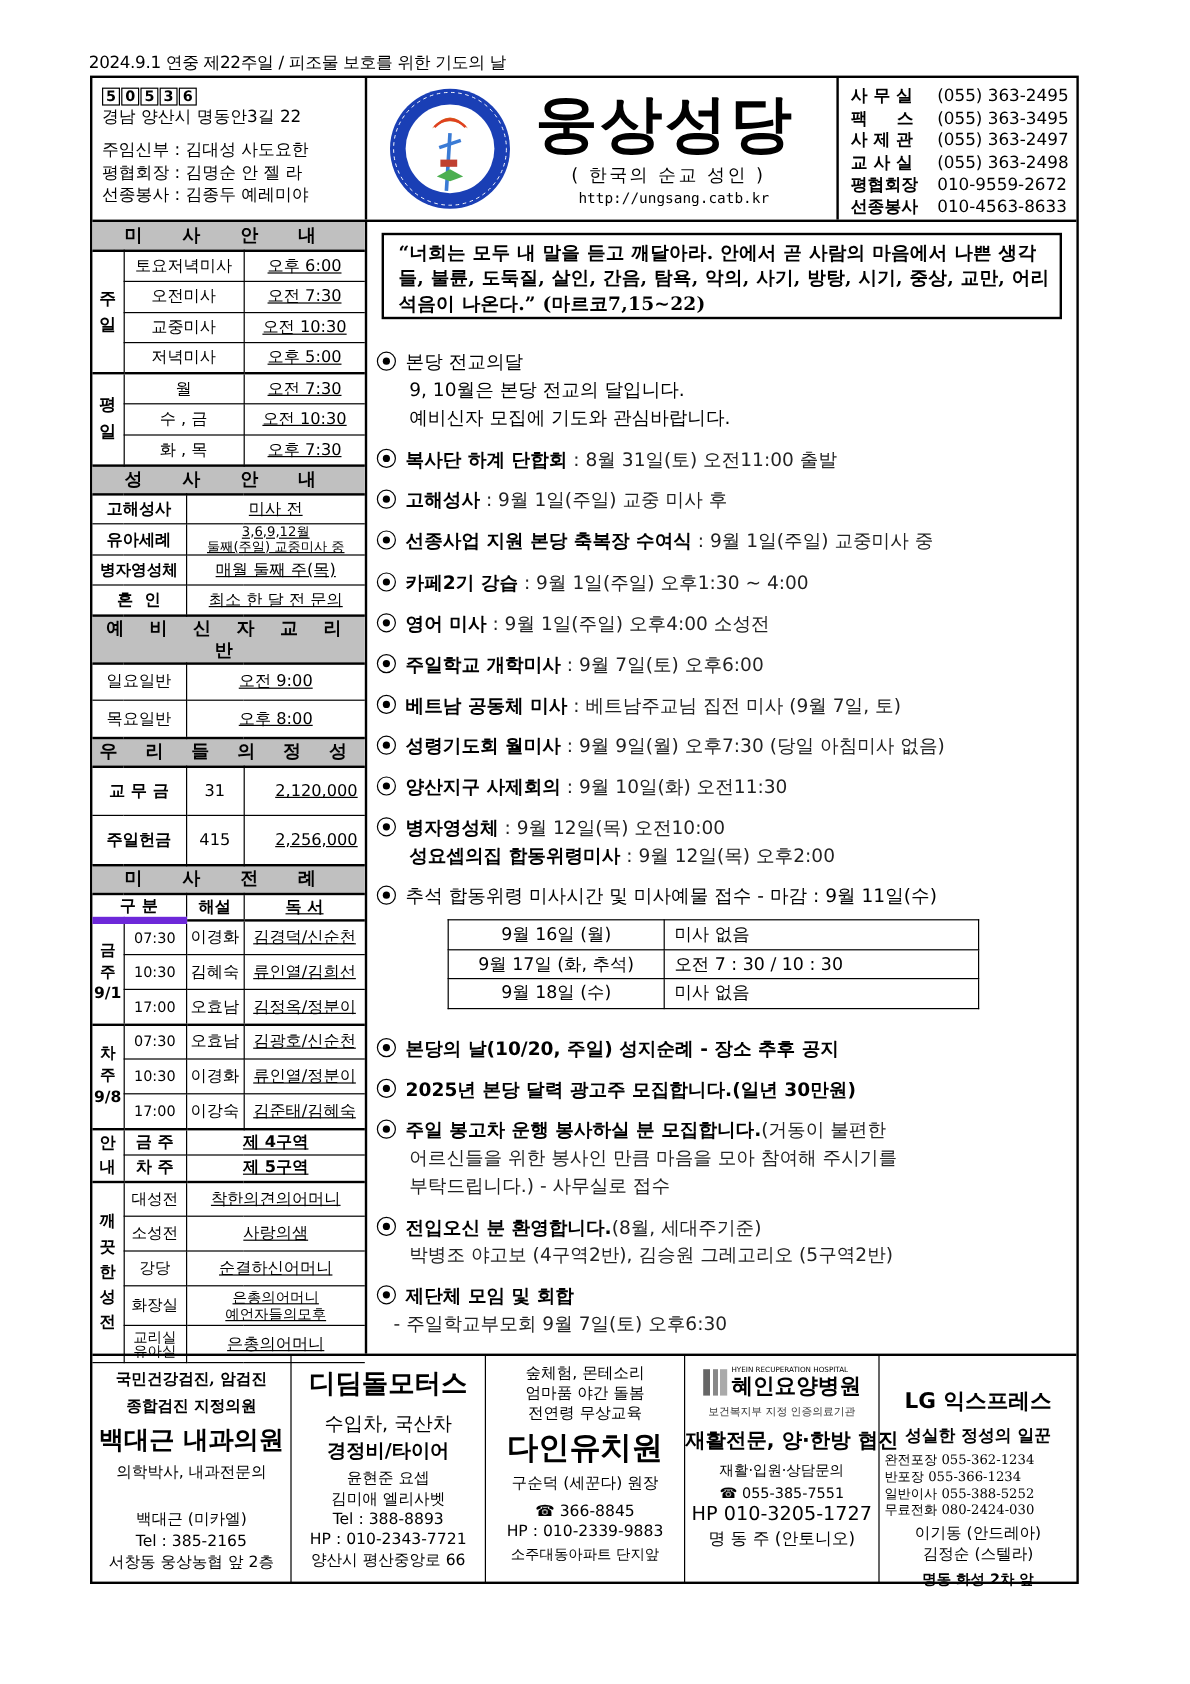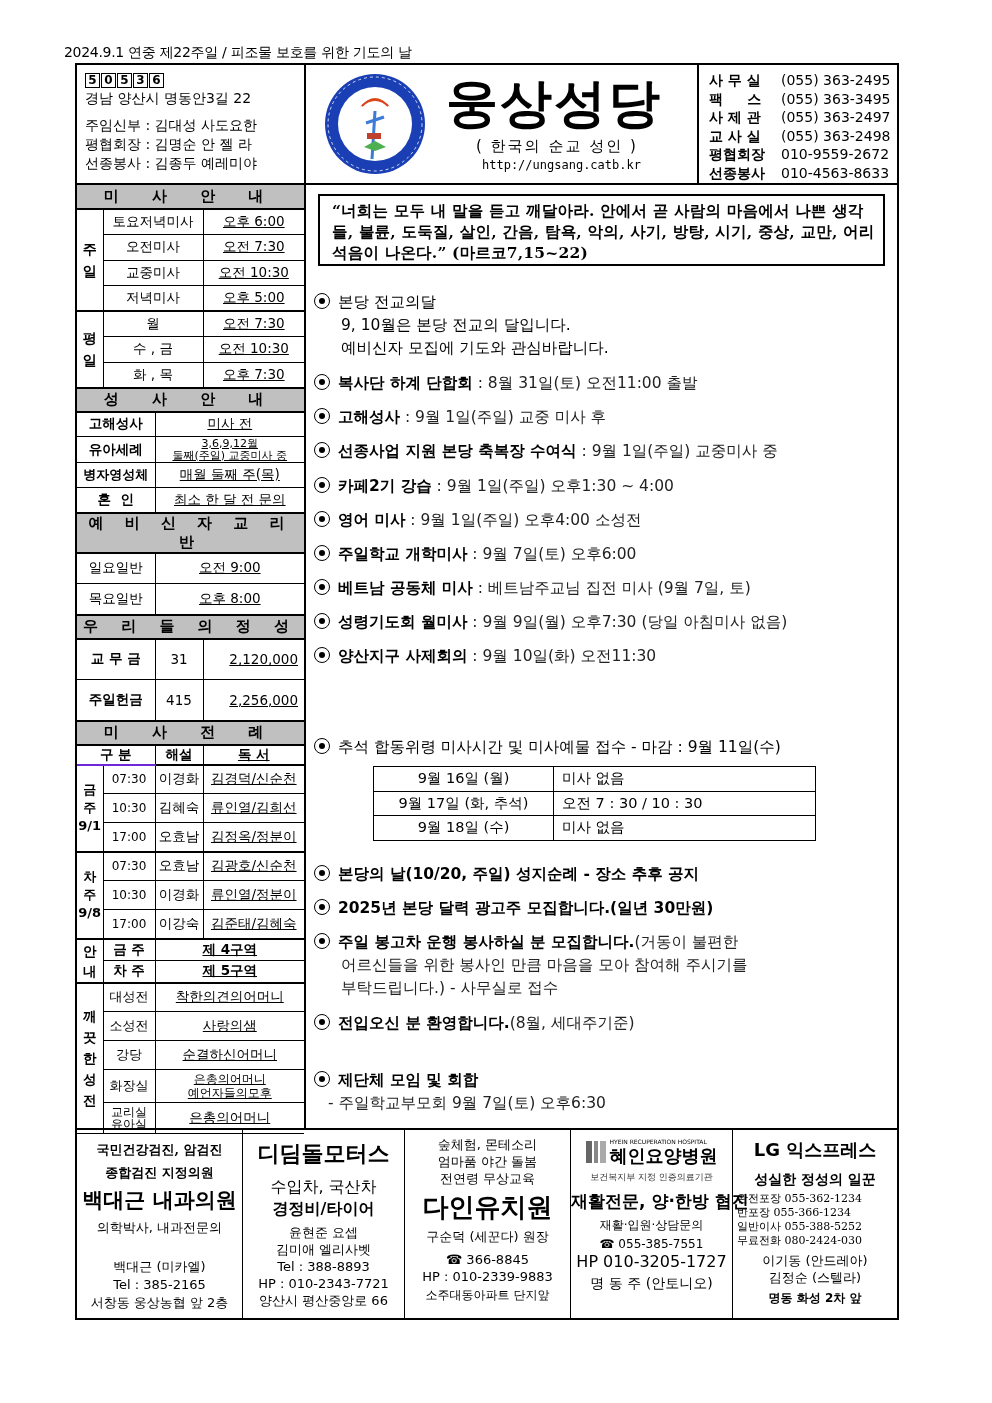--- a/index.html
+++ b/index.html
@@ -1,19 +1,19 @@
 <!DOCTYPE html>
 <html><head>
 <meta charset="utf-8">
 <style>
   * { box-sizing: border-box; margin: 0; padding: 0; }
   html, body { width: 992px; height: 1403px; background: #ffffff; }
   body { position: relative; font-family: "DejaVu Sans", "Liberation Sans", sans-serif; color: #000; overflow: hidden; }
 
-  .topline { position: absolute; left: 64px; top: 44px; font-size: 14px; letter-spacing: -0.3px; }
+  .topline { position: absolute; left: 74px; top: 44px; font-size: 14px; letter-spacing: -0.3px; }
 
   .frame { position: absolute; left: 75px; top: 63px; width: 824px; height: 1257px; border: 2px solid #000; }
 
   
   .hdr { position: absolute; left: 0; top: 0; width: 820px; height: 120px; border-bottom: 2px solid #000; }
   .hdr-left { position: absolute; left: 0; top: 0; width: 229px; height: 118px; border-right: 2px solid #000; padding: 8px 0 0 8px; font-size: 14px; line-height: 19px; }
   .zipbox { display: flex; gap: 1px; margin-bottom: 1px; }
   .zipbox span { display: inline-block; width: 15px; height: 15px; border: 1.5px solid #000; font-size: 12px; line-height: 12px; text-align: center; font-weight: bold; }
   .hdr-left .gap { height: 8px; }
   .hdr-mid { position: absolute; left: 229px; top: 0; width: 393px; height: 118px; border-right: 2px solid #000; }
@@ -51,21 +51,21 @@
   .chuseok td:last-child { width: 262px; }
 
   
   .ads { position: absolute; left: 0; top: 1063px; width: 820px; height: 190px; border-top: 2px solid #000; display: flex; }
   .ad { height: 190px; border-right: 1.5px solid #000; text-align: center; position: relative; }
   .ad:last-child { border-right: none; }
   .ad1 { width: 166px; padding-top: 8px; }
   .ad2 { width: 162px; padding-top: 8px; }
   .ad3 { width: 166px; padding-top: 6px; }
   .ad4 { width: 162px; padding-top: 6px; }
-  .ad5 { width: 164px; padding-top: 6px; }
+  .ad5 { width: 164px; padding-top: 24px; }
   .ad p { white-space: nowrap; }
 </style>
 </head>
 <body>
 
 <div class="topline">2024.9.1  연중 제22주일 / 피조물 보호를 위한 기도의 날</div>
 
 <div class="frame">
 
   <div class="hdr">
@@ -219,21 +219,21 @@
       <tr style="height:41px">
             <td colspan="2" class="first-col" style="font-weight:bold">주일헌금</td>
             <td>415</td>
             <td class="last-col" style="text-align:right;padding-right:6px">2,256,000</td>
           </tr>
 
       <tr>
             <td colspan="4" class="sec">미 사 전 례</td>
           </tr>
       <tr style="height:19px">
-            <td colspan="2" class="first-col" style="font-weight:bold;border-bottom:2px solid #6d28d9">구 분</td>
+            <td colspan="2" class="first-col" style="font-weight:bold;border-bottom:6px solid #6d28d9">구 분</td>
             <td style="font-weight:bold;border-bottom:2px solid #000">해설</td>
             <td class="last-col" style="font-weight:bold;border-bottom:2px solid #000">독 서</td>
           </tr>
 
       <tr style="height:29px">
             <td rowspan="3" class="first-col" style="font-weight:bold;font-size:13px;line-height:18px">
               <div>금주</div>
               <div>9/1</div>
             </td>
             <td style="font-size:12px">07:30</td>
@@ -330,20 +330,24 @@
     </div>
     <div class="ann" style="top:187px"><span class="bullet"></span><span class="h">복사단 하계 단합회</span><span class="d"> : 8월 31일(토) 오전11:00 출발</span></div>
     <div class="ann" style="top:221px"><span class="bullet"></span><span class="h">고해성사</span><span class="d"> : 9월 1일(주일) 교중 미사 후</span></div>
     <div class="ann" style="top:255px"><span class="bullet"></span><span class="h">선종사업 지원 본당 축복장 수여식</span><span class="d"> : 9월 1일(주일) 교중미사 중</span></div>
     <div class="ann" style="top:290px"><span class="bullet"></span><span class="h">카페2기 강습</span><span class="d"> : 9월 1일(주일) 오후1:30 ~ 4:00</span></div>
     <div class="ann" style="top:324px"><span class="bullet"></span><span class="h">영어 미사</span><span class="d"> : 9월 1일(주일) 오후4:00 소성전</span></div>
     <div class="ann" style="top:358px"><span class="bullet"></span><span class="h">주일학교 개학미사</span><span class="d"> : 9월 7일(토) 오후6:00</span></div>
     <div class="ann" style="top:392px"><span class="bullet"></span><span class="h">베트남 공동체 미사</span><span class="d"> : 베트남주교님 집전 미사 (9월 7일, 토)</span></div>
     <div class="ann" style="top:426px"><span class="bullet"></span><span class="h">성령기도회 월미사</span><span class="d"> : 9월 9일(월) 오후7:30 (당일 아침미사 없음)</span></div>
     <div class="ann" style="top:460px"><span class="bullet"></span><span class="h">양산지구 사제회의</span><span class="d"> : 9월 10일(화) 오전11:30</span></div>
+    <div class="ann" style="top:494px">
+      <div><span class="bullet"></span><span class="h">병자영성체</span><span class="d"> : 9월 12일(목) 오전10:00</span></div>
+      <div class="indent"><span class="h">성요셉의집 합동위령미사</span><span class="d"> : 9월 12일(목) 오후2:00</span></div>
+    </div>
     <div class="ann" style="top:551px"><span class="bullet"></span><span>추석 합동위령 미사시간 및 미사예물 접수 - 마감 : 9월 11일(수)</span></div>
 
     <table class="chuseok">
       <tbody>
           <tr>
             <td>9월 16일 (월)</td>
             <td>미사 없음</td>
           </tr>
       <tr>
             <td>9월 17일 (화, 추석)</td>
@@ -358,20 +362,21 @@
 
     <div class="ann" style="top:678px"><span class="bullet"></span><span class="h">본당의 날(10/20, 주일) 성지순례 - 장소 추후 공지</span></div>
     <div class="ann" style="top:712px"><span class="bullet"></span><span class="h">2025년 본당 달력 광고주 모집합니다.(일년 30만원)</span></div>
     <div class="ann" style="top:746px">
       <div><span class="bullet"></span><span class="h">주일 봉고차 운행 봉사하실 분 모집합니다.</span><span class="d">(거동이 불편한</span></div>
       <div class="indent d">어르신들을 위한 봉사인 만큼 마음을 모아 참여해 주시기를</div>
       <div class="indent d">부탁드립니다.) - 사무실로 접수</div>
     </div>
     <div class="ann" style="top:827px">
       <div><span class="bullet"></span><span class="h">전입오신 분 환영합니다.</span><span class="d">(8월, 세대주기준)</span></div>
+      <div class="indent d">박병조 야고보 (4구역2반), 김승원 그레고리오 (5구역2반)</div>
     </div>
     <div class="ann" style="top:884px">
       <div><span class="bullet"></span><span class="h">제단체 모임 및 회합</span></div>
       <div class="d" style="padding-left:14px">- 주일학교부모회 9월 7일(토) 오후6:30</div>
     </div>
   </div>
 
   <div class="ads">
     <div class="ad ad1">
       <p style="font-family:'DejaVu Serif',serif;font-weight:bold;font-size:13px;line-height:23px">국민건강검진, 암검진</p>

